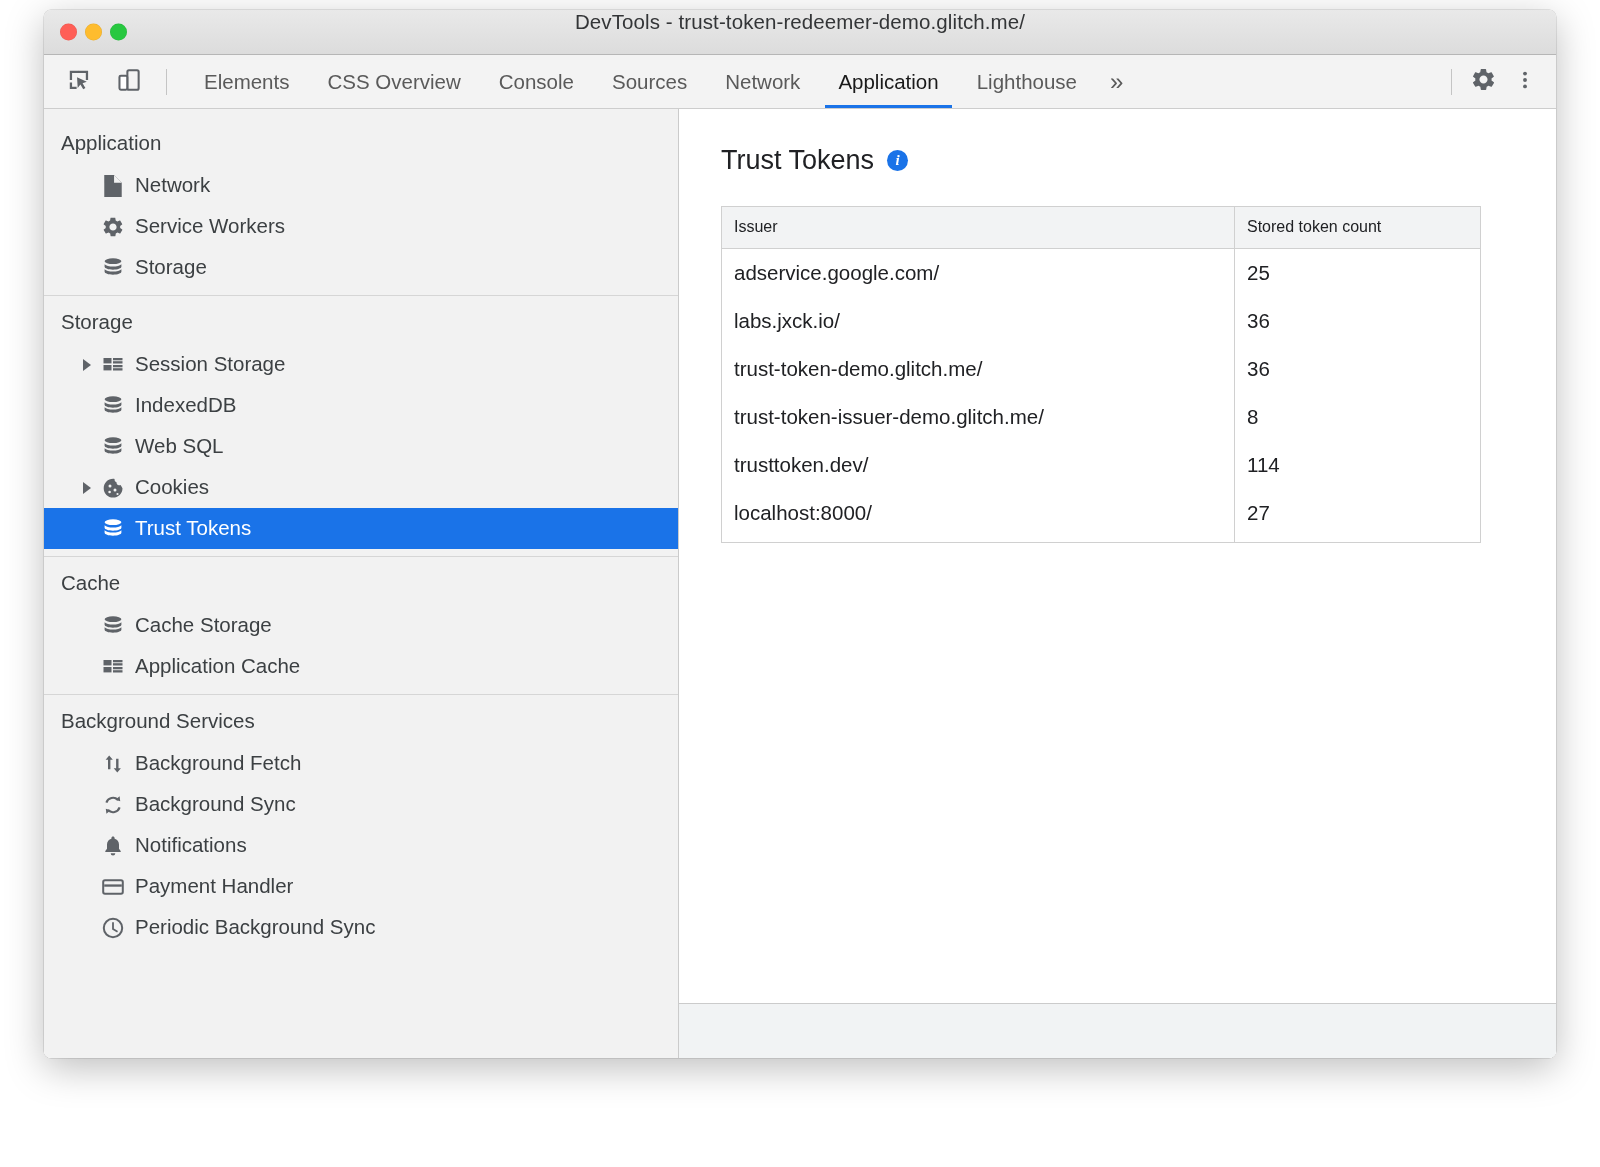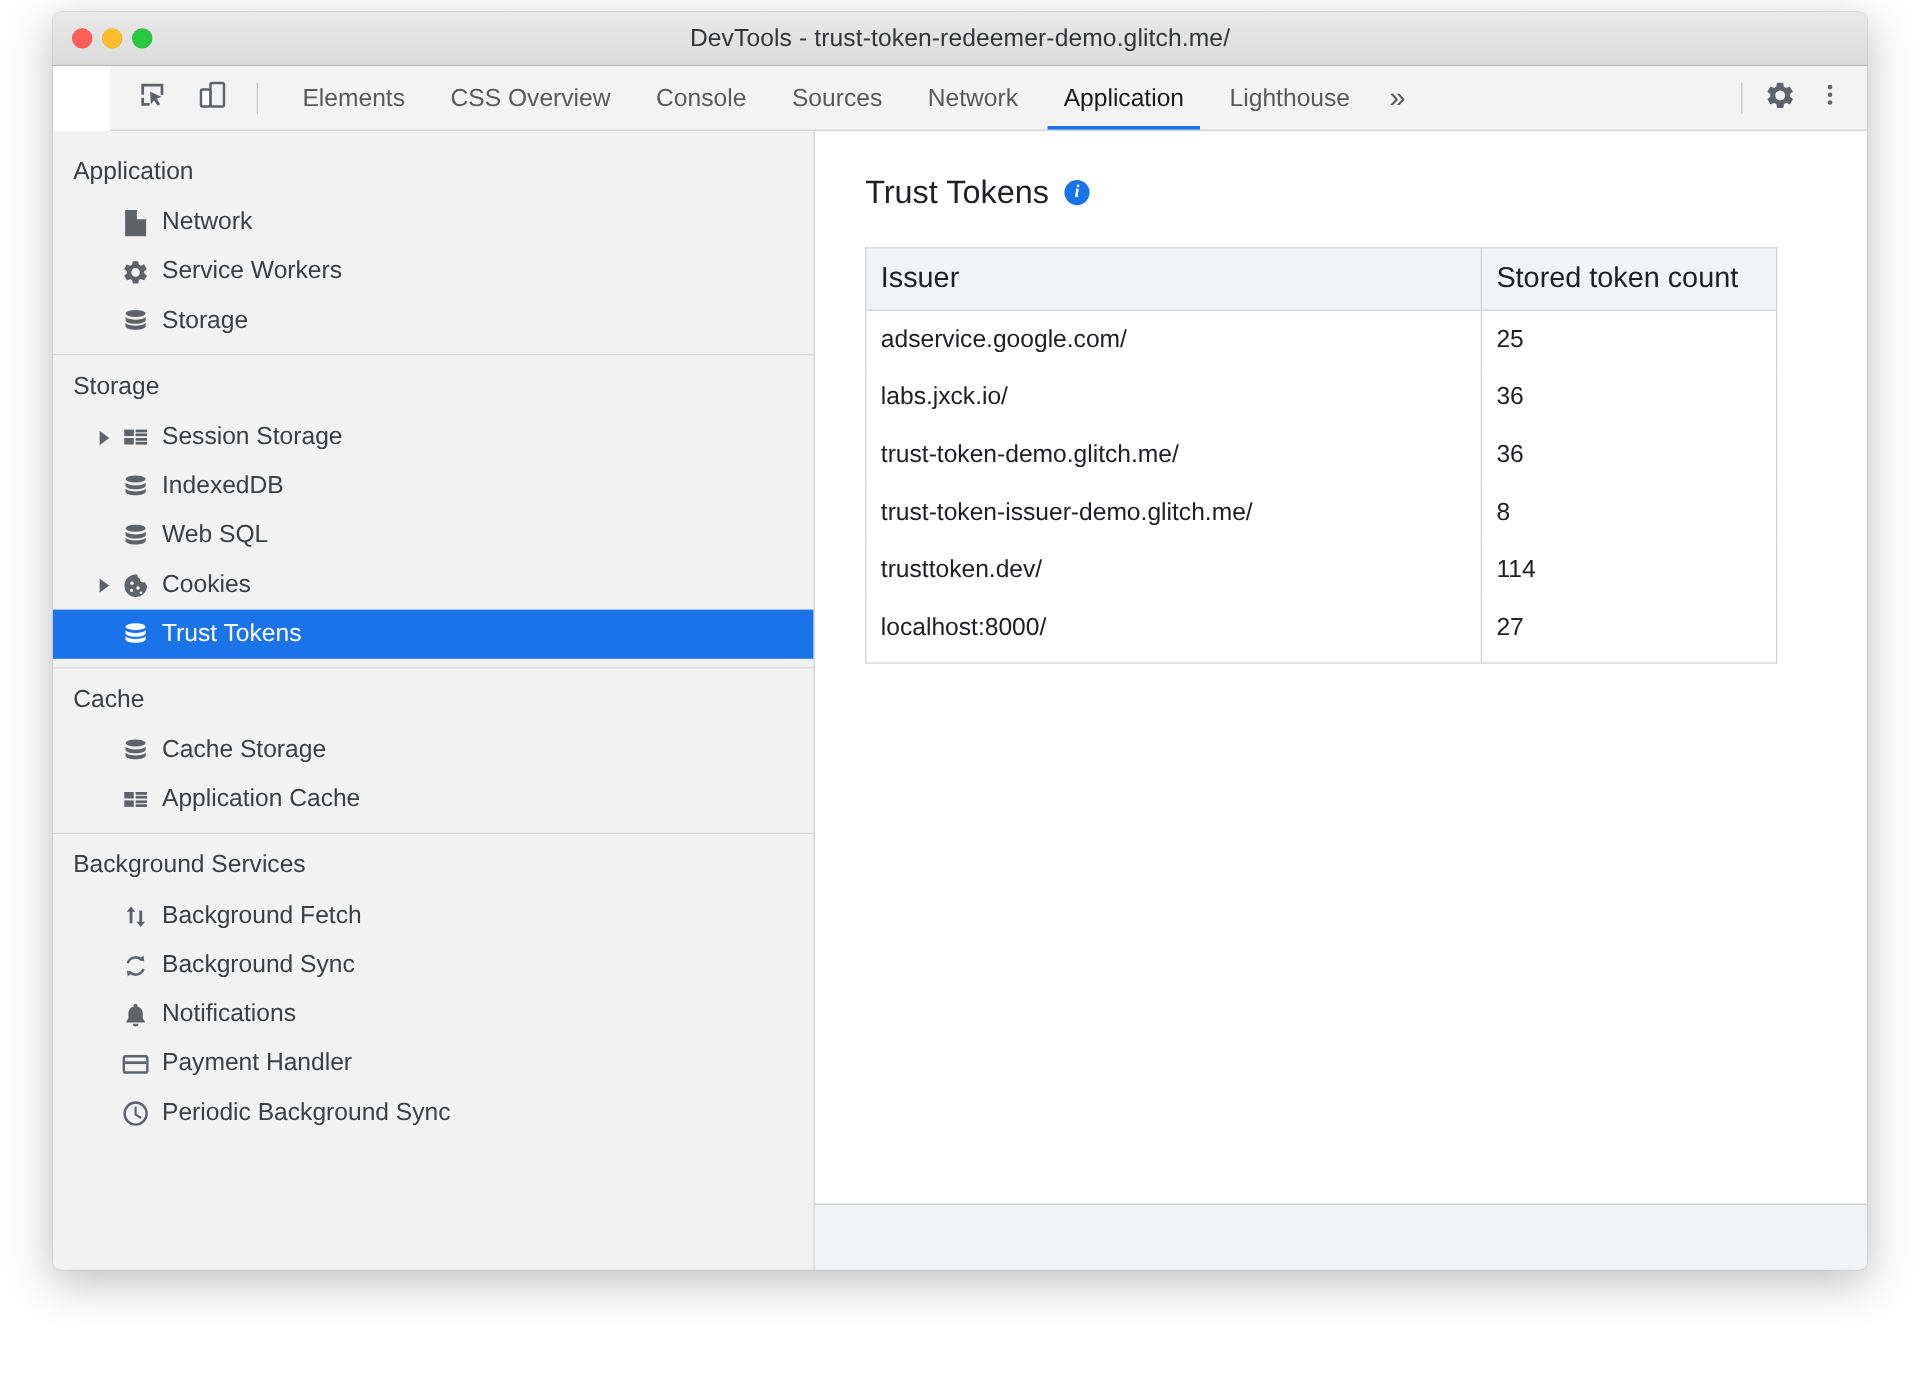--- a/index.html
+++ b/index.html
@@ -30,21 +30,21 @@
   }
 
   
   .titlebar {
     position: relative;
     height: 44px;
     flex: 0 0 44px;
     background: linear-gradient(180deg, #e9e9e9 0%, #dcdcdc 100%);
     border-bottom: 1px solid #b6b6b6;
     display: flex;
-    align-items: center;
+    align-items: flex-start;
     justify-content: center;
   }
   .traffic {
     position: absolute;
     left: 16px;
     top: 50%;
     transform: translateY(-50%);
     display: flex;
     gap: 8px;
   }
@@ -68,21 +68,20 @@
   .toolbar {
     position: relative;
     height: 54px;
     flex: 0 0 54px;
     background: #f3f3f3;
     border-bottom: 1px solid #cdcdcd;
     display: flex;
     align-items: stretch;
     padding-left: 10px;
     box-sizing: border-box;
-    margin-left: 48px;
   }
   .tb-icons {
     display: flex;
     align-items: center;
     gap: 8px;
     padding: 0 6px 0 4px;
   }
   .tb-btn {
     width: 42px;
     height: 42px;
@@ -250,21 +249,21 @@
     table-layout: fixed;
     border: 1px solid #d0d0d0;
     background: #ffffff;
   }
   .tt-table th {
     background: #f2f3f4;
     border-bottom: 1px solid #d0d0d0;
     border-right: 1px solid #d0d0d0;
     font-weight: normal;
     text-align: left;
-    font-size: 24px;
+    font-size: 16px;
     color: #202124;
     padding: 11px 0 12px 12px;
   }
   .tt-table th:last-child { border-right: none; }
   .tt-table td {
     border-right: 1px solid #d0d0d0;
     font-size: 20.5px;
     color: #202124;
     padding: 9px 0 9px 12px;
     height: 30px;

